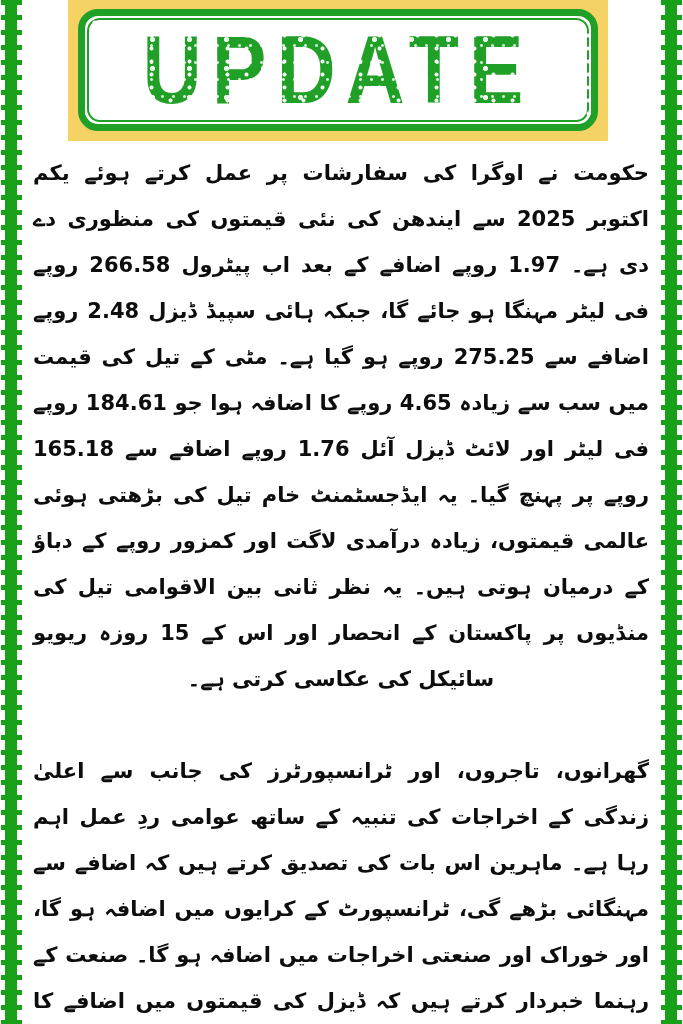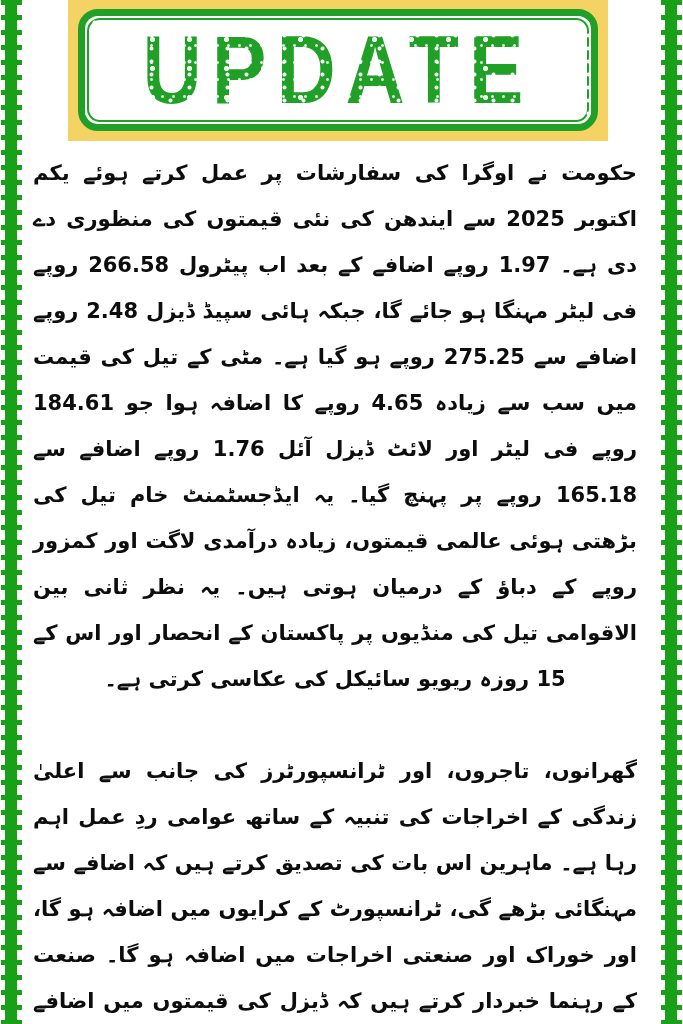--- a/index.html
+++ b/index.html
@@ -110,21 +110,21 @@
     color: #0d0d0d;
     font-family: "DejaVu Sans", sans-serif;
     font-weight: bold;
     font-size: 21px;
     line-height: 46px;
     text-align: justify;
     text-align-last: center;
     z-index: 2;
   }
   .article p {
-    margin: 0 12px 46px 0;
+    margin: 0 0 46px 0;
   }
   .article p:last-child {
     margin-bottom: 0;
   }
 
   :root {
     --green: #18A018;
     --stamp-green: #21A028;
     --yellow: #F5D264;
   }

